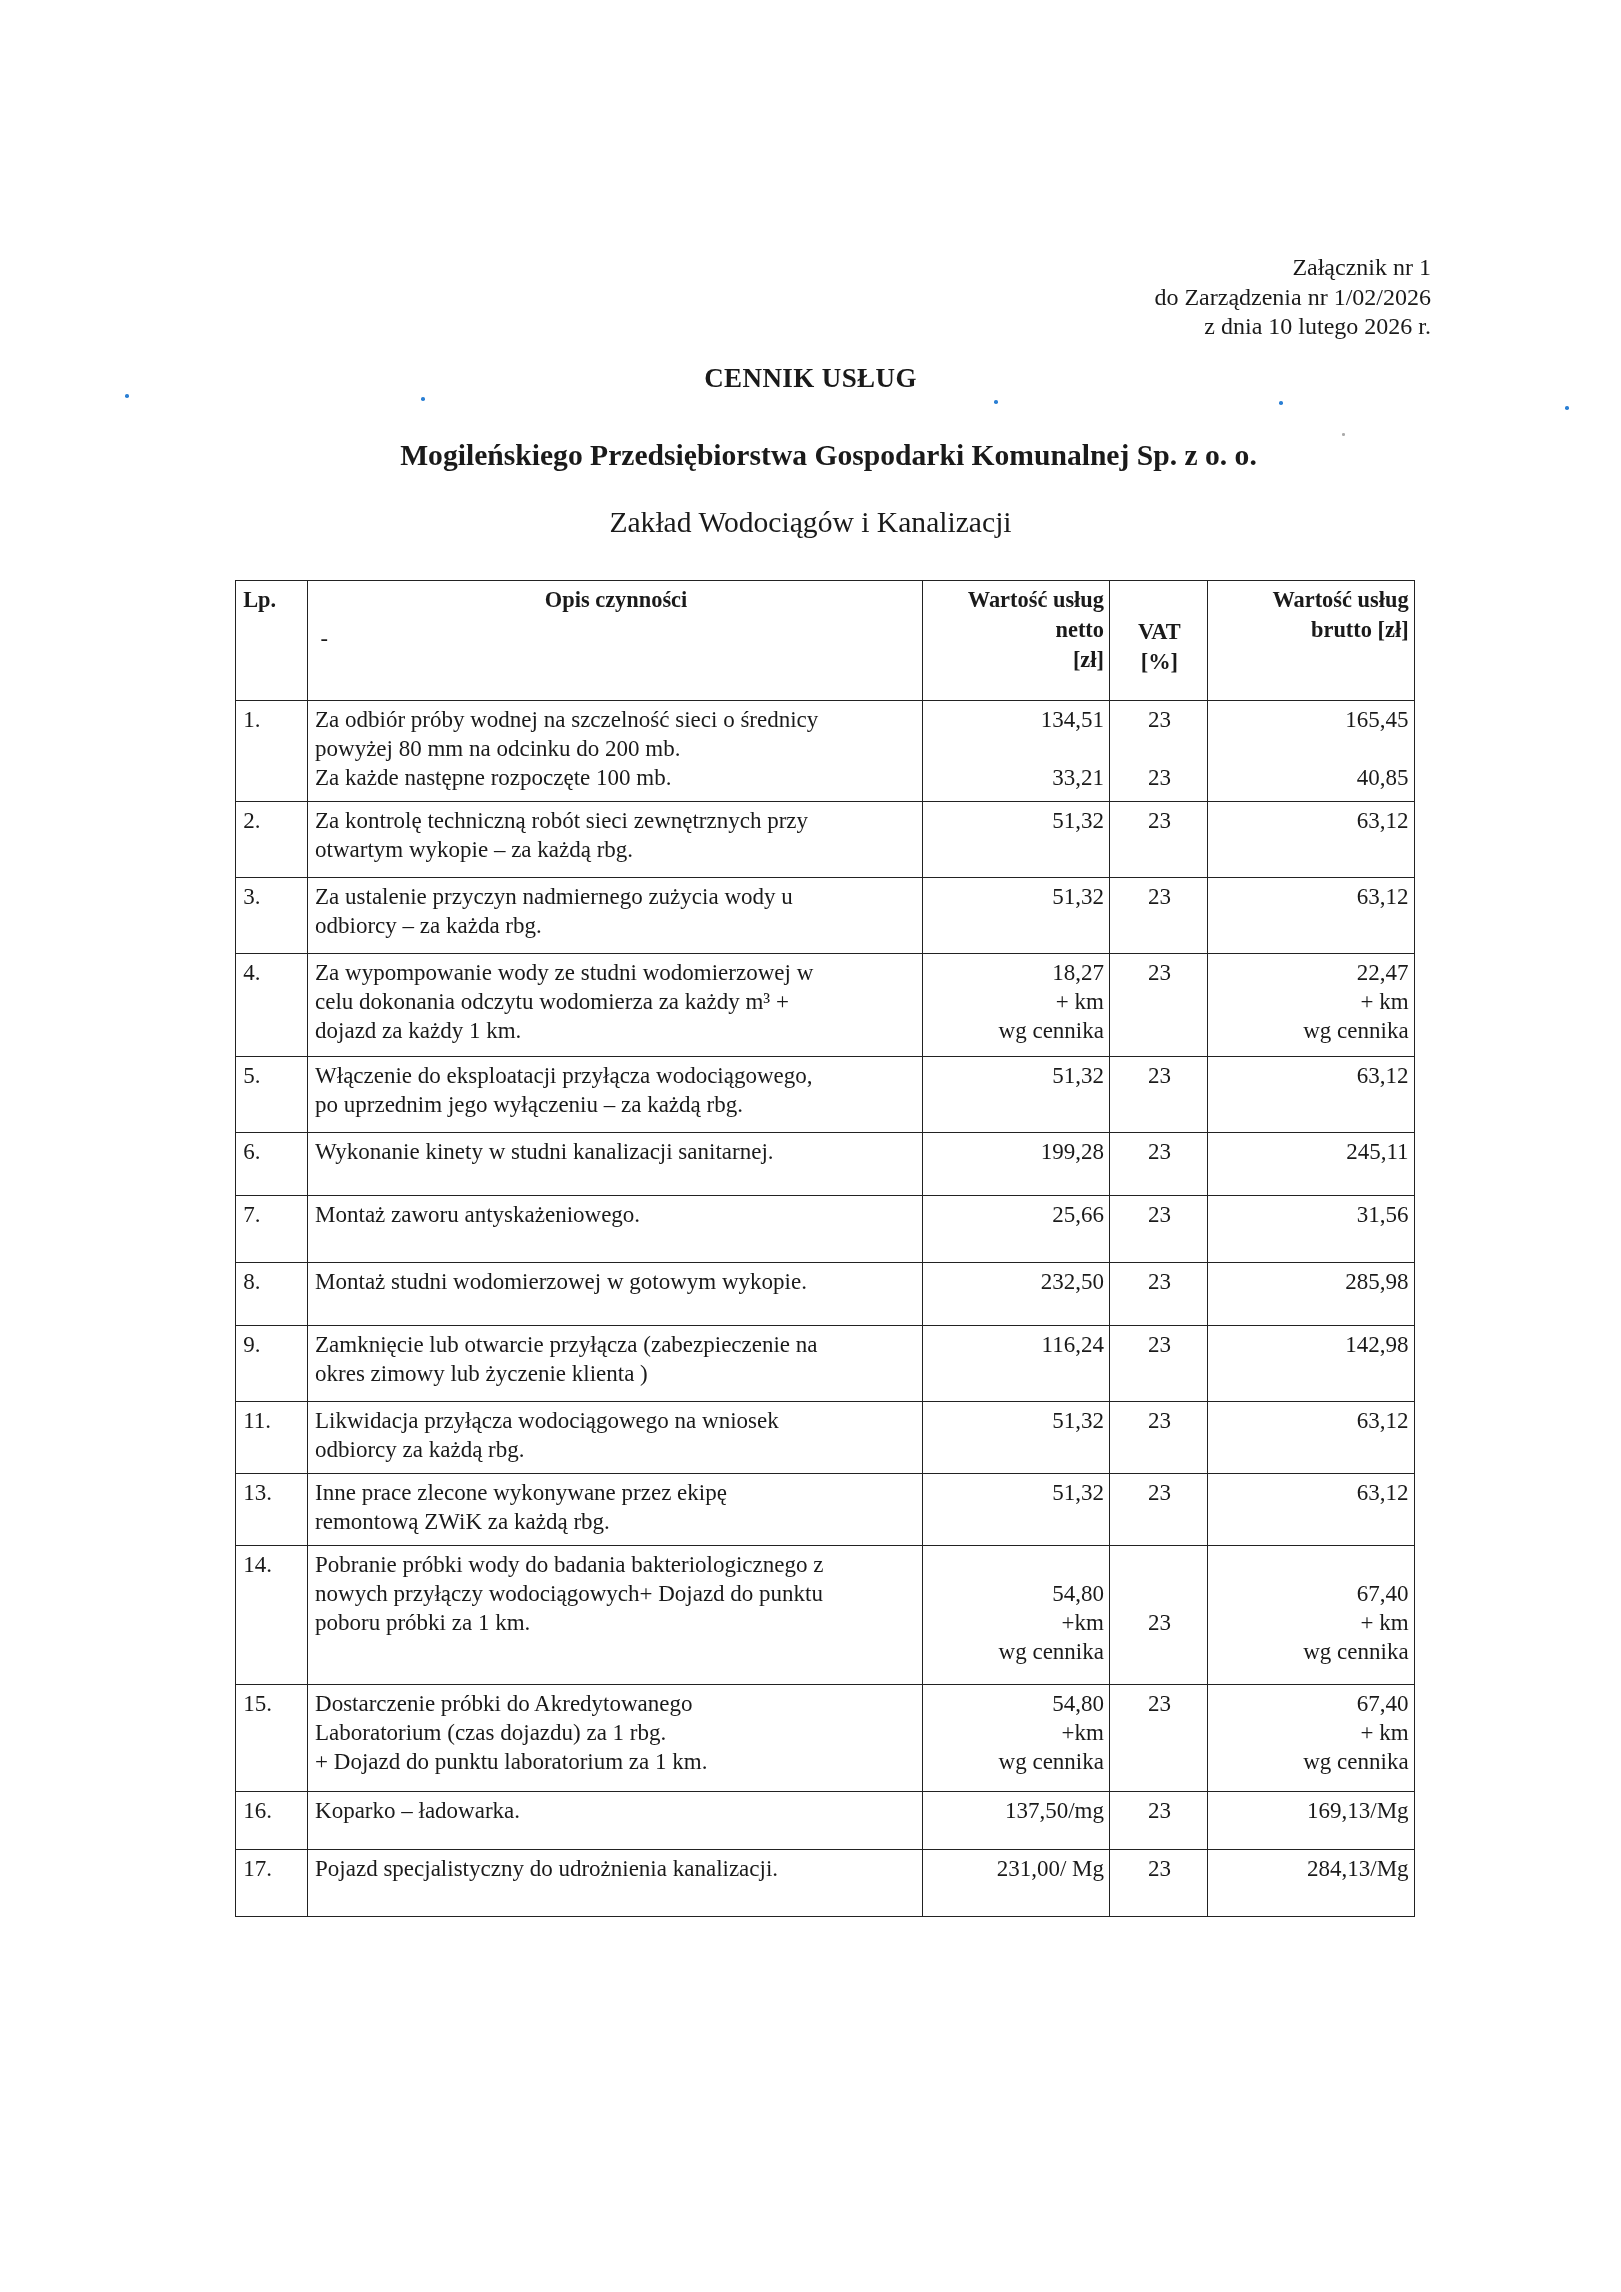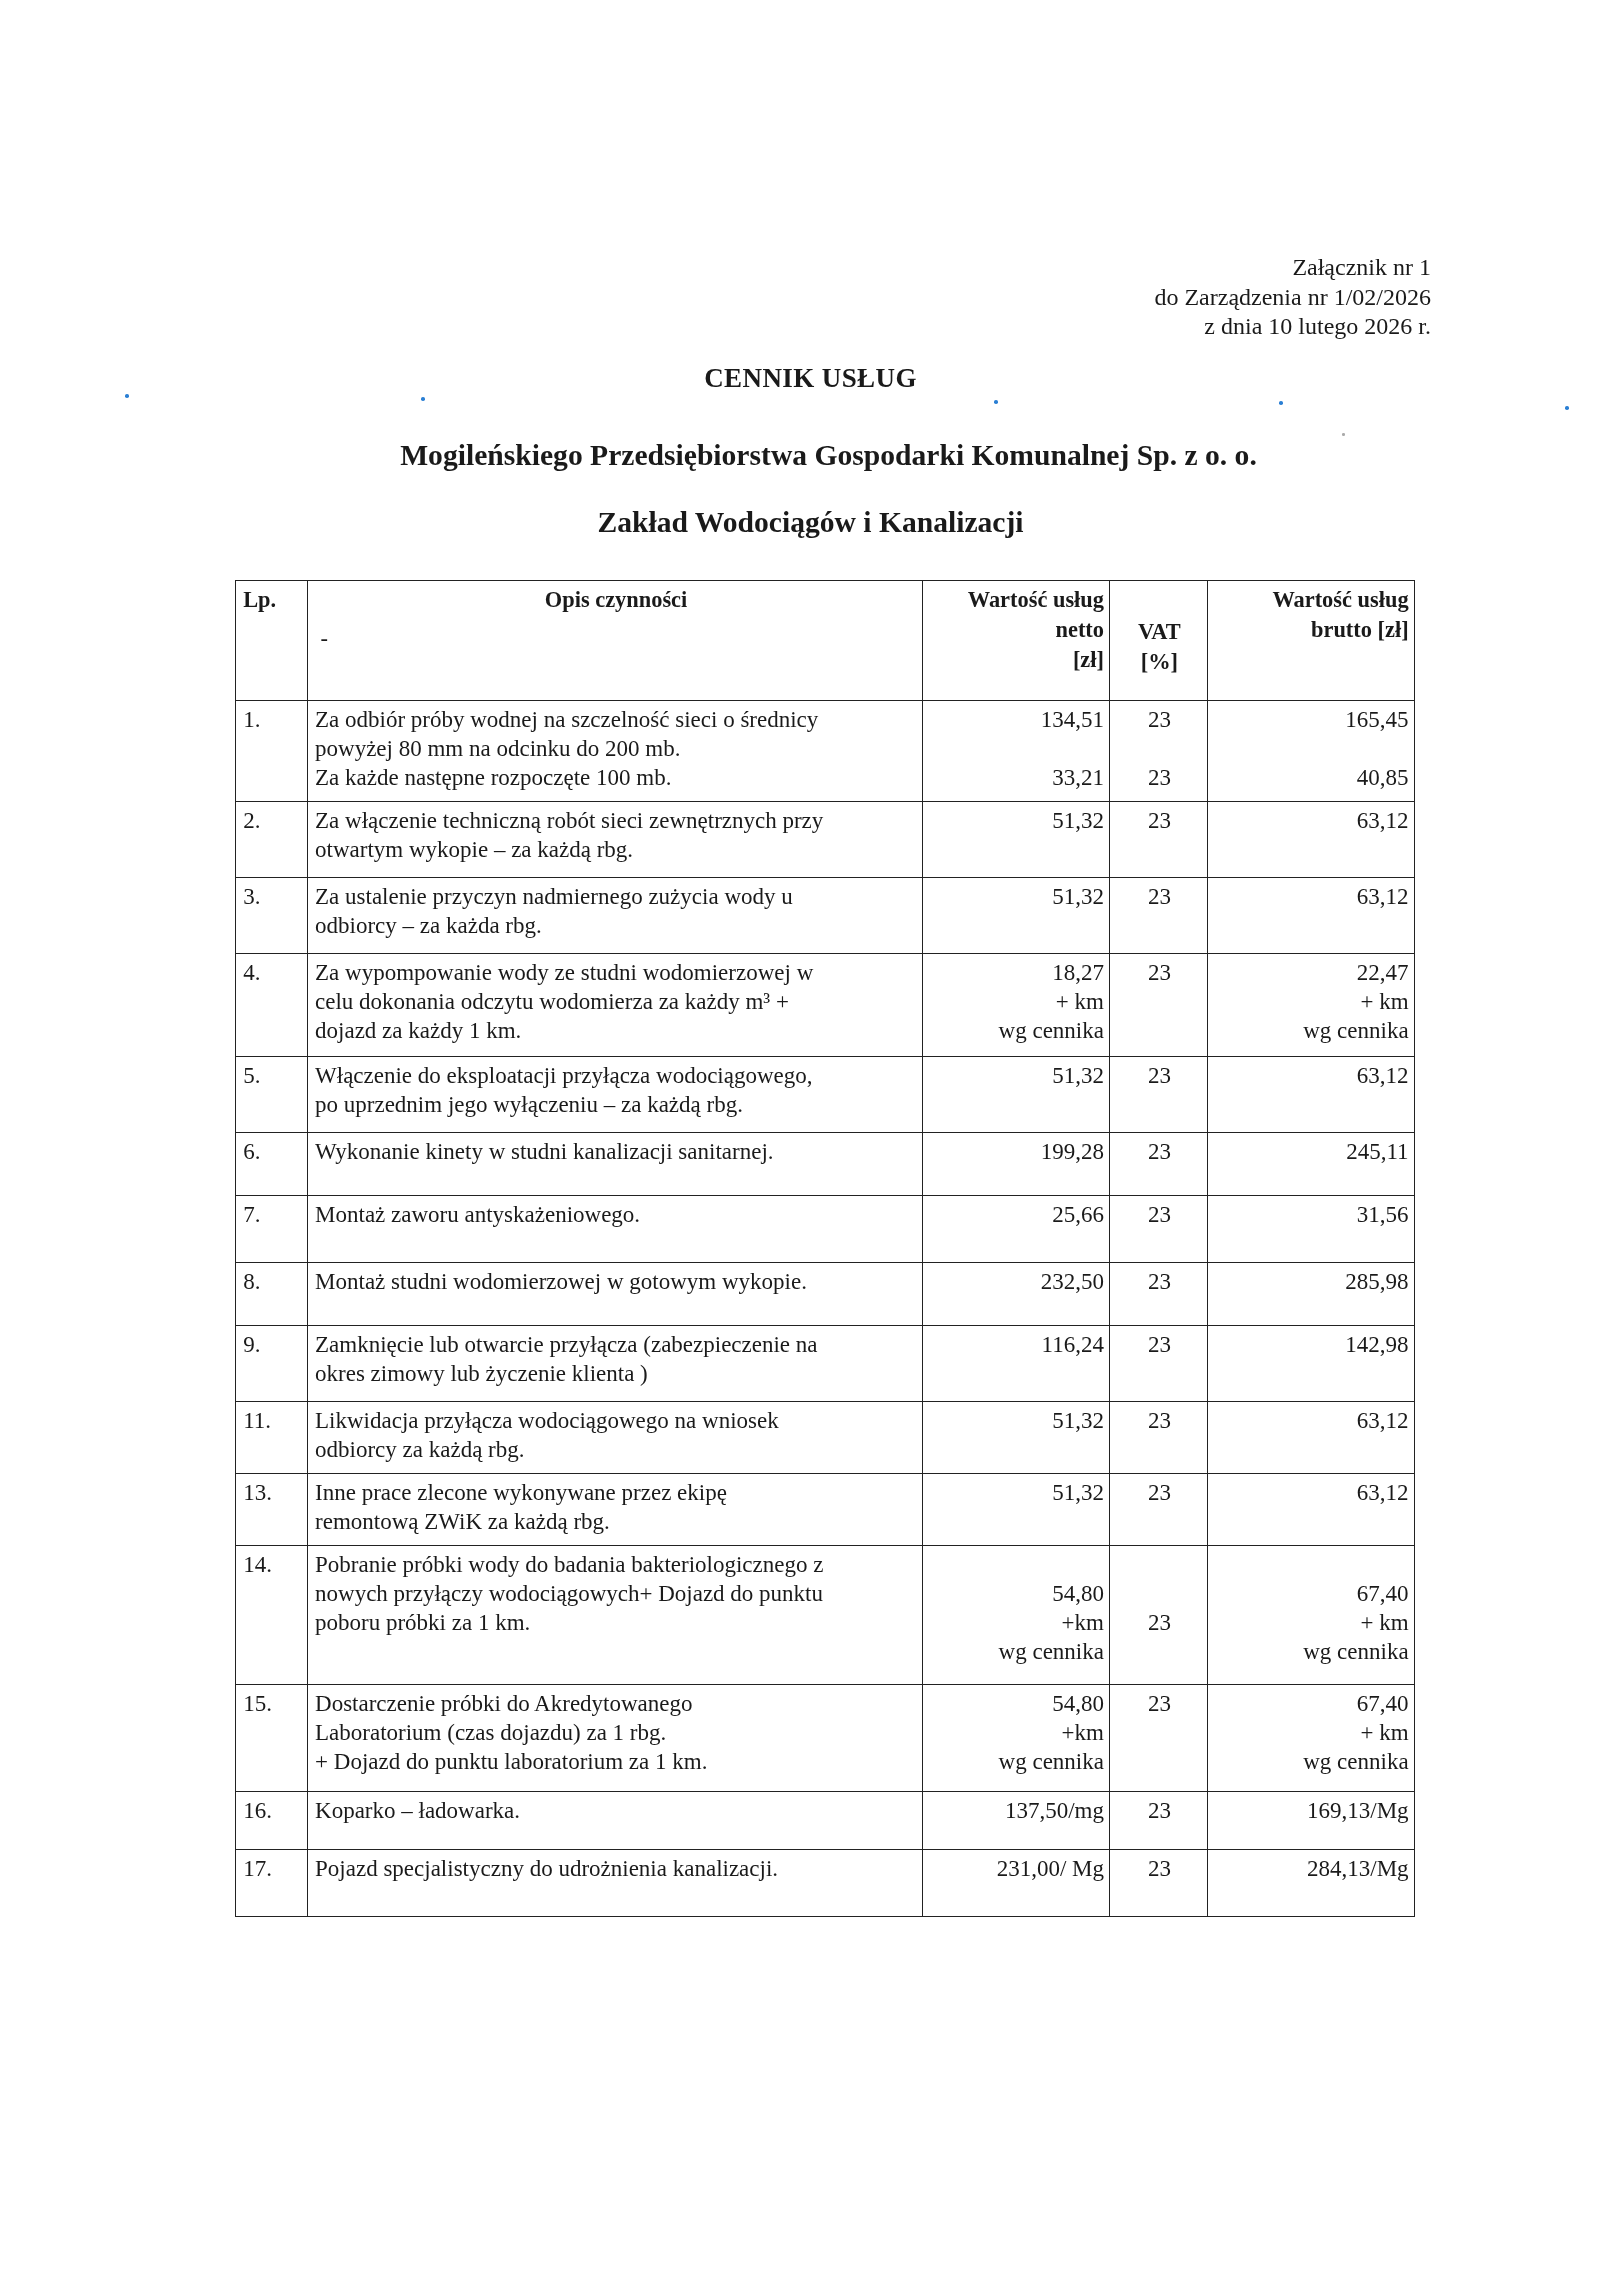--- a/index.html
+++ b/index.html
@@ -14,21 +14,21 @@
   .title1 {
     position: absolute; left: 0; right: 0; top: 363px; text-align: center;
     font-weight: bold; font-size: 27px; letter-spacing: 0.4px;
   }
   .title2 {
     position: absolute; left: 0; right: 0; top: 439px; text-align: center;
     font-weight: bold; font-size: 29.6px;
   }
   .title3 {
     position: absolute; left: 0; right: 0; top: 506px; text-align: center;
-    font-weight: bold; font-size: 29.6px;
+    font-weight: normal; font-size: 29.6px;
   }
   .title2 span { position: relative; left: 18px; }
   table.price {
     position: absolute; left: 235px; top: 580px; width: 1180px;
     border-collapse: collapse; table-layout: fixed;
     font-size: 23px; line-height: 29px;
   }
   table.price td, table.price th {
     border: 1.8px solid #222; vertical-align: top; padding: 3.6px 5.4px 5.4px 7.2px;
   }
@@ -108,21 +108,21 @@
         </td>
         <td class="c-gross">
           <span class="line">165,45</span>
           <span class="line">&nbsp;</span>
           <span class="line">40,85</span>
         </td>
       </tr>
       <tr style="height: 76px;">
         <td class="c-lp">2.</td>
         <td class="c-desc">
-          <span class="line">Za włączenie techniczną robót sieci  zewnętrznych przy</span>
+          <span class="line">Za kontrolę techniczną robót sieci  zewnętrznych przy</span>
           <span class="line">otwartym wykopie – za każdą rbg.</span>
         </td>
         <td class="c-net">
           <span class="line">51,32</span>
         </td>
         <td class="c-vat">
           <span class="line">23</span>
         </td>
         <td class="c-gross">
           <span class="line">63,12</span>

